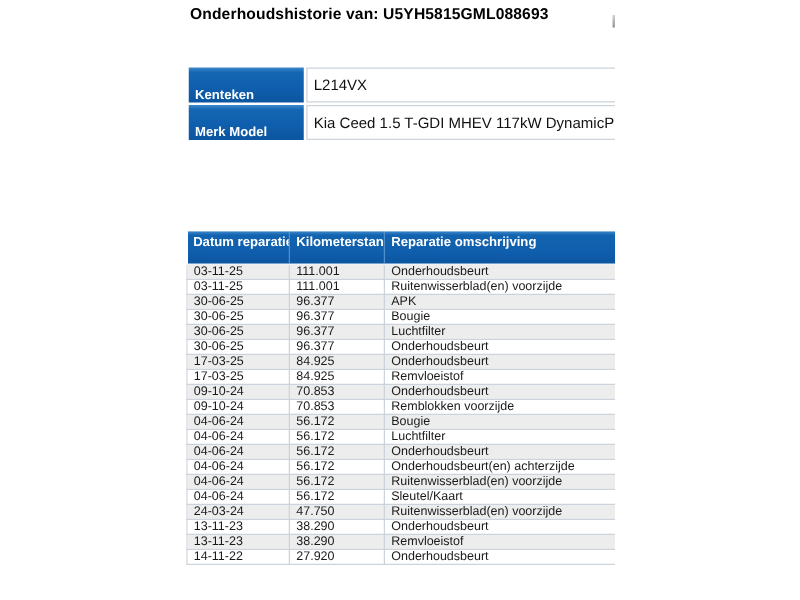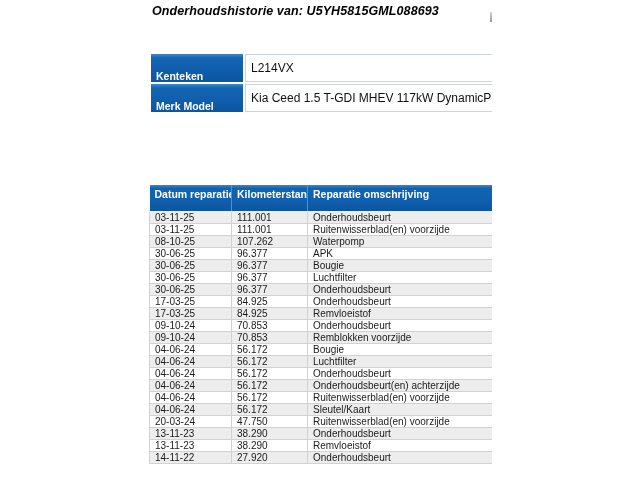--- a/index.html
+++ b/index.html
@@ -9,21 +9,20 @@
   *{box-sizing:border-box;margin:0;padding:0;}
   html,body{background:#fff;}
   .page{
     position:relative;width:640px;height:480px;background:#ffffff;
     overflow:hidden;font-family:"Liberation Sans",sans-serif;color:#111;
   }
   .title{
     position:absolute;left:152px;top:4px;
     font-size:12.5px;font-weight:bold;color:#000;letter-spacing:0.1px;
     white-space:nowrap;
-    font-style:italic;
   }
   .caret{
     position:absolute;left:490px;top:12px;width:2px;height:10px;
     background:linear-gradient(180deg,#c9c9c9,#7a7a7a);opacity:.8;
   }
   .clip{position:absolute;left:149px;width:343px;overflow:hidden;}
   .vclip{top:52px;height:75px;}
   .hclip{top:185px;height:295px;}
 
   table{table-layout:fixed;}
@@ -101,25 +100,20 @@
             <td>03-11-25</td>
             <td>111.001</td>
             <td>Onderhoudsbeurt</td>
           </tr>
           <tr>
             <td>03-11-25</td>
             <td>111.001</td>
             <td>Ruitenwisserblad(en) voorzijde</td>
           </tr>
           <tr>
-            <td>08-10-25</td>
-            <td>107.262</td>
-            <td>Waterpomp</td>
-          </tr>
-          <tr>
             <td>30-06-25</td>
             <td>96.377</td>
             <td>APK</td>
           </tr>
           <tr>
             <td>30-06-25</td>
             <td>96.377</td>
             <td>Bougie</td>
           </tr>
           <tr>
@@ -176,21 +170,21 @@
             <td>04-06-24</td>
             <td>56.172</td>
             <td>Ruitenwisserblad(en) voorzijde</td>
           </tr>
           <tr>
             <td>04-06-24</td>
             <td>56.172</td>
             <td>Sleutel/Kaart</td>
           </tr>
           <tr>
-            <td>20-03-24</td>
+            <td>24-03-24</td>
             <td>47.750</td>
             <td>Ruitenwisserblad(en) voorzijde</td>
           </tr>
           <tr>
             <td>13-11-23</td>
             <td>38.290</td>
             <td>Onderhoudsbeurt</td>
           </tr>
           <tr>
             <td>13-11-23</td>

